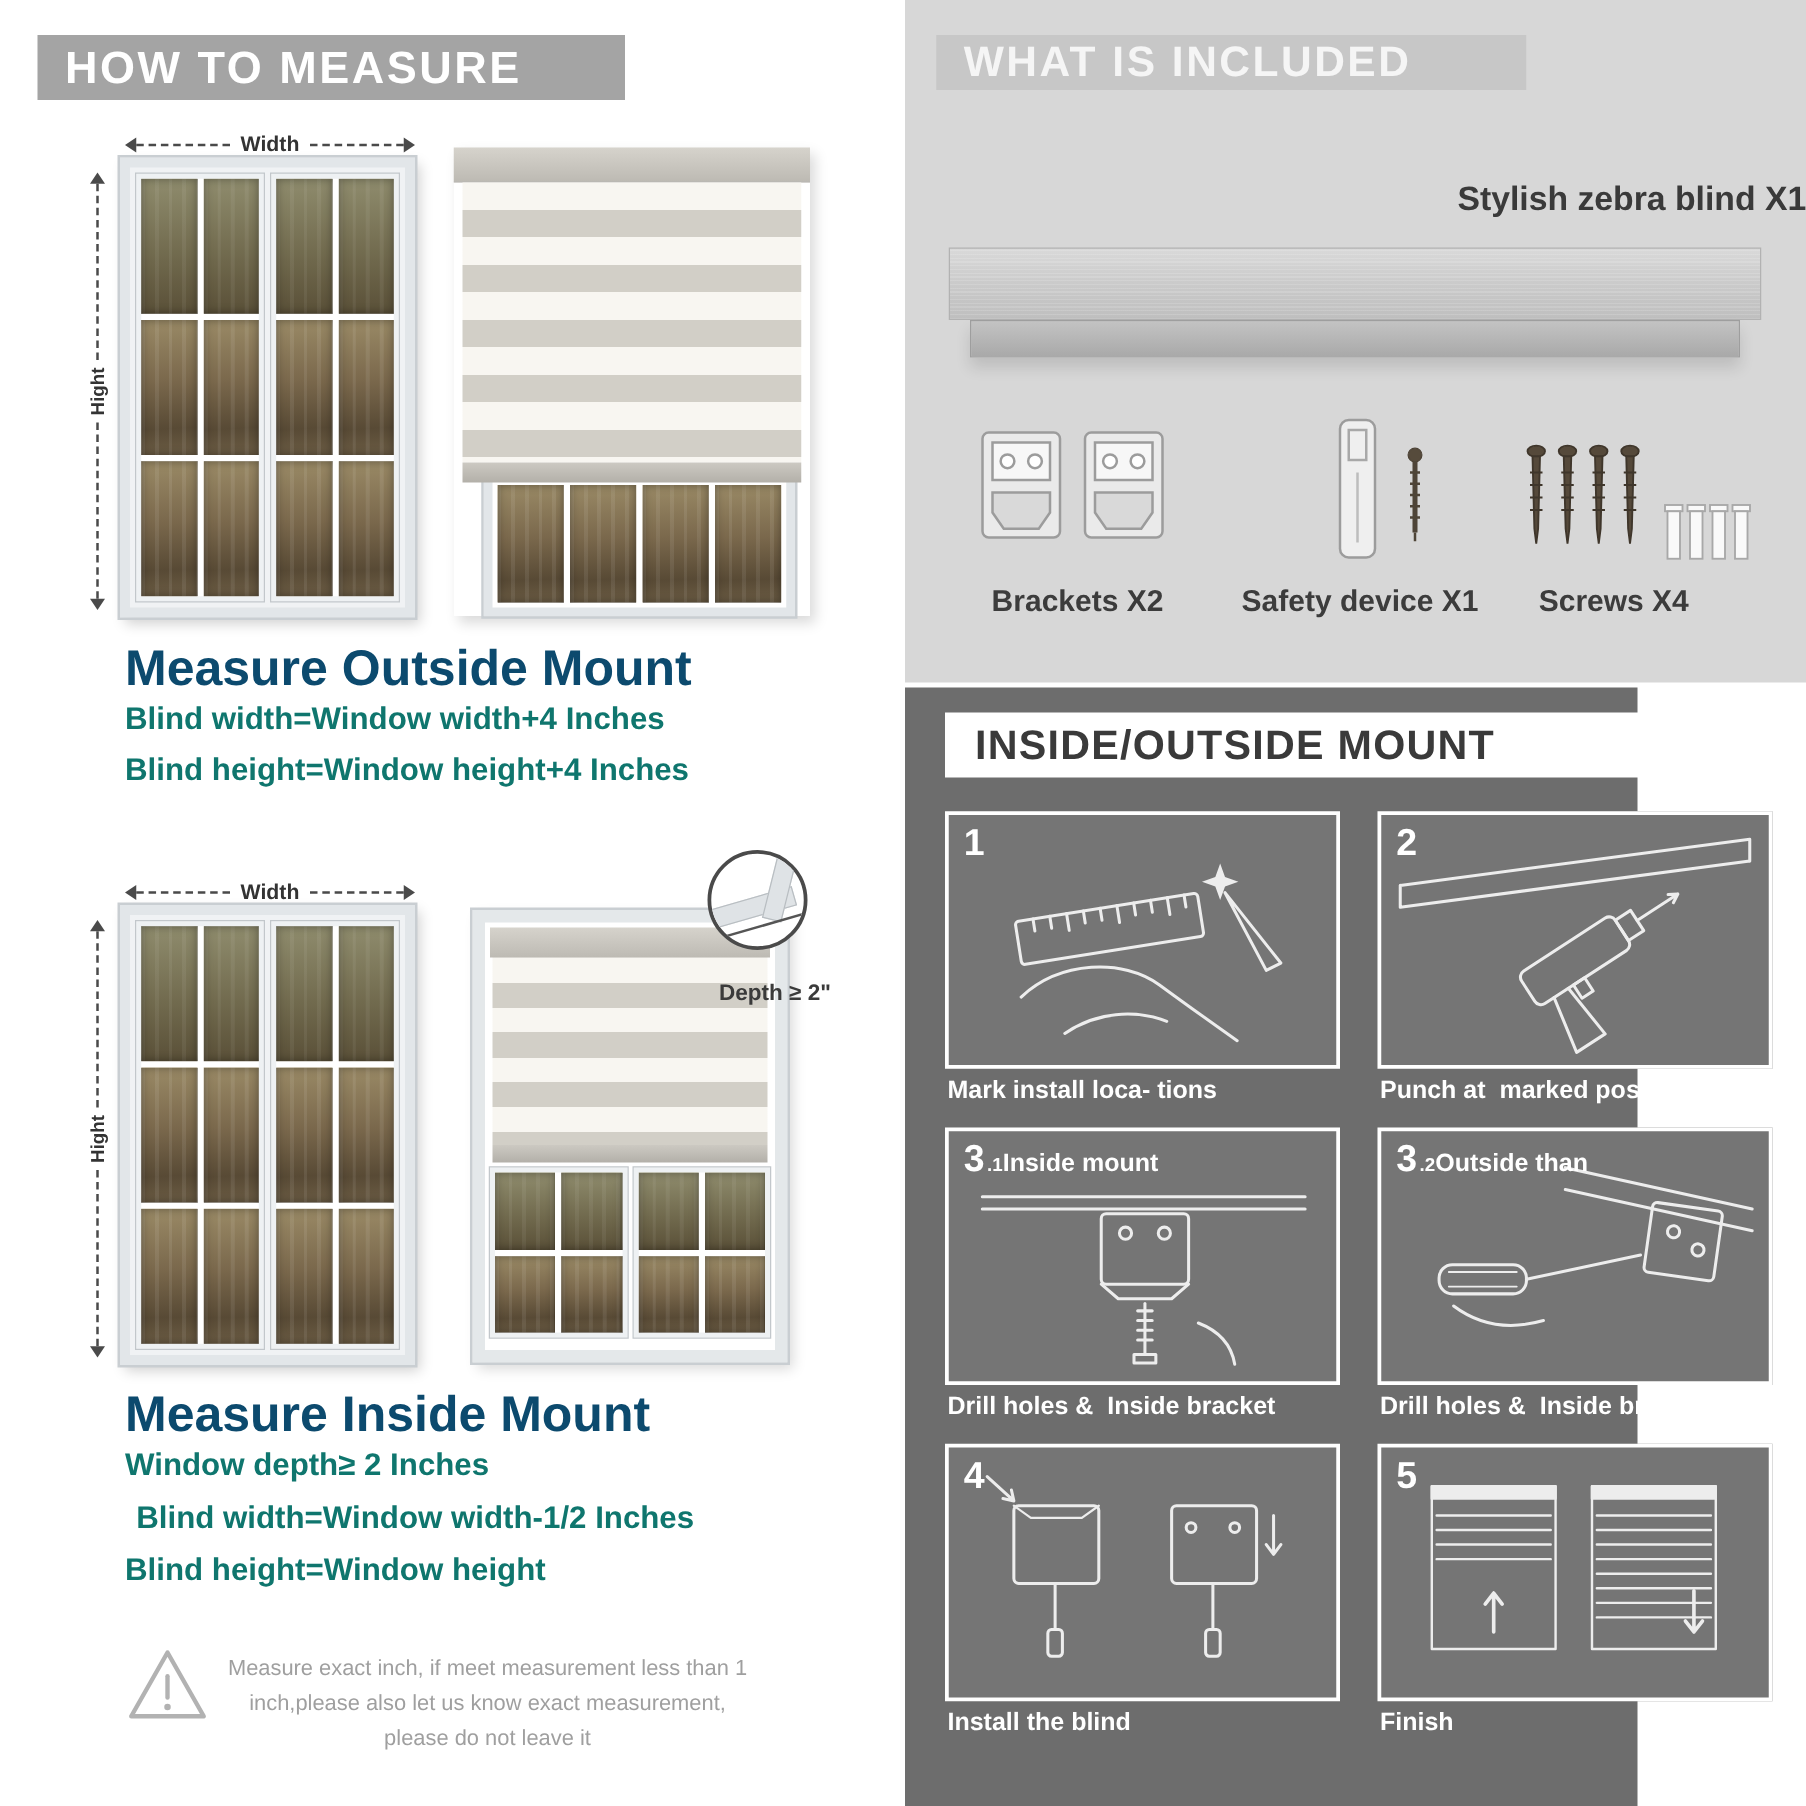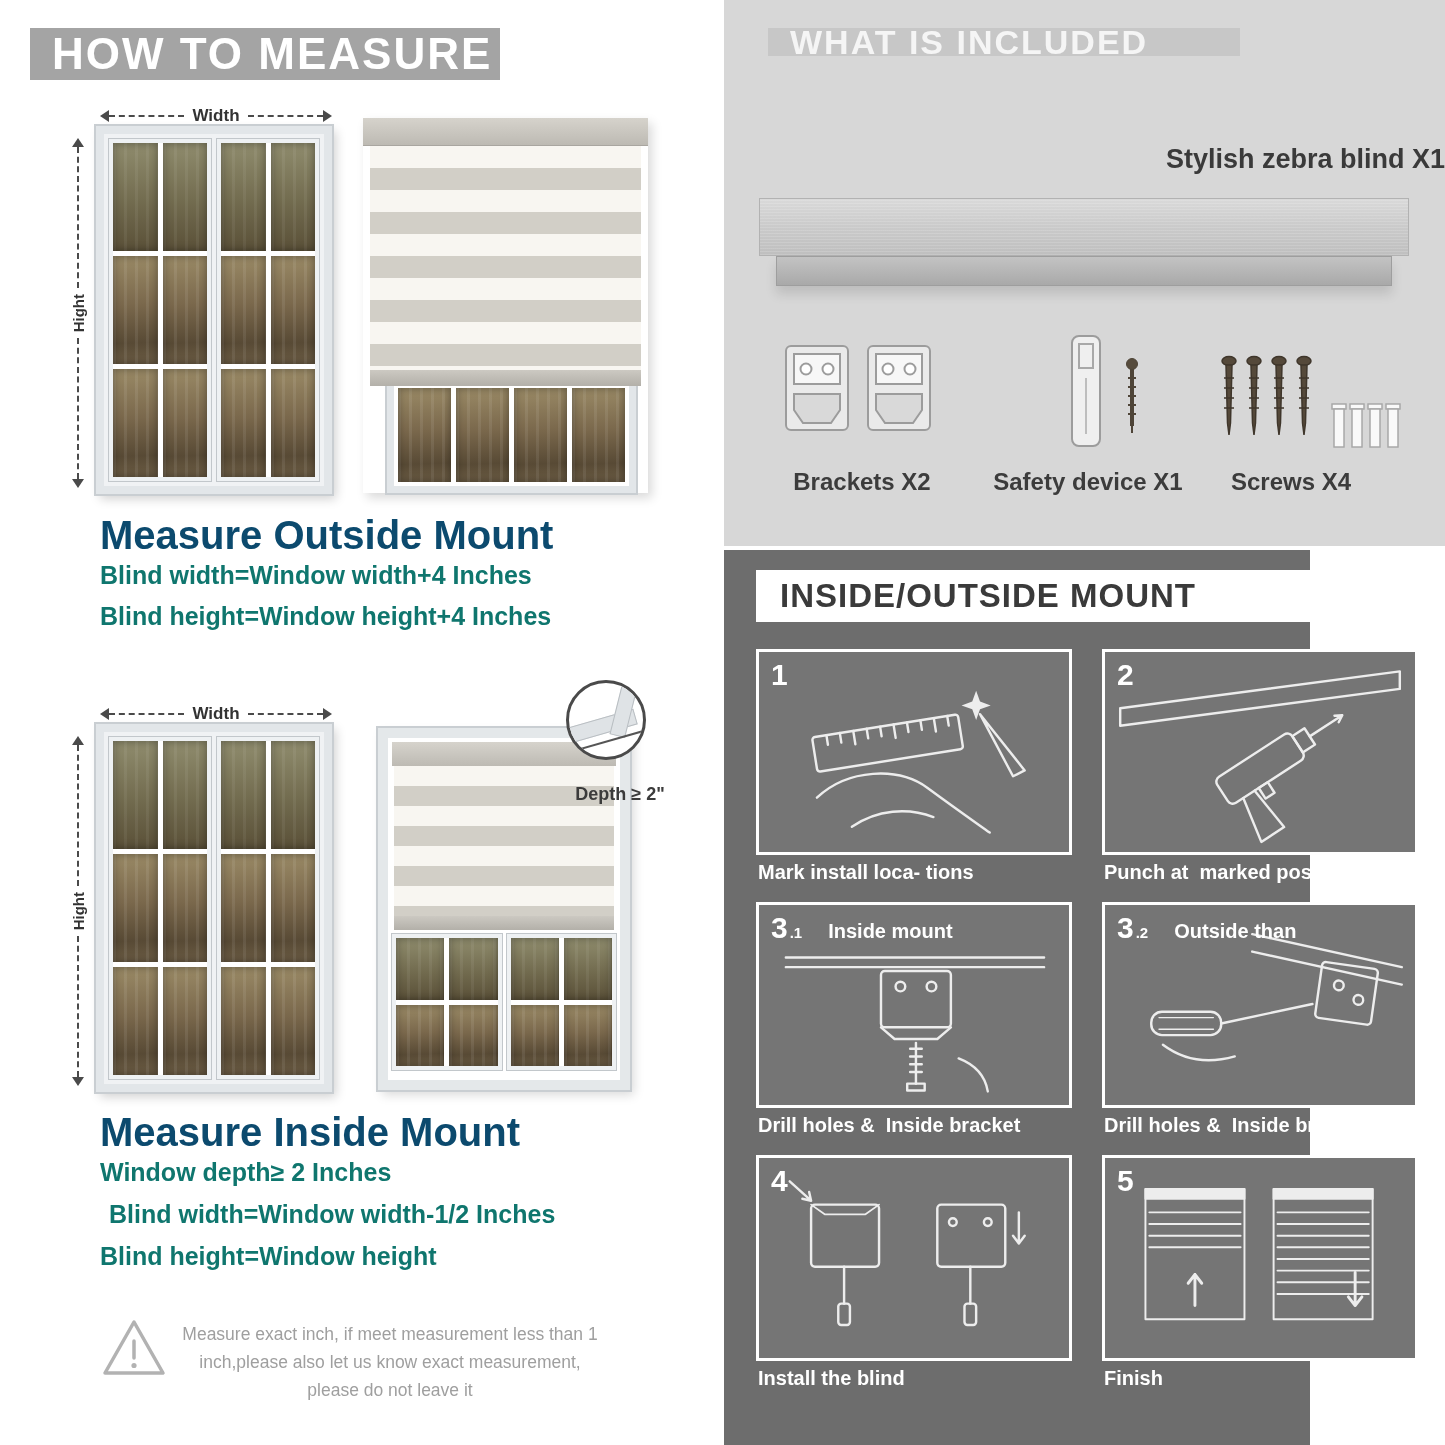--- a/index.html
+++ b/index.html
@@ -2,21 +2,21 @@
 <html><head>
 <meta charset="utf-8">
 <style>
   *{margin:0;padding:0;box-sizing:border-box}
   html,body{width:1445px;height:1445px}
   body{font-family:"Liberation Sans",sans-serif;background:#fff;position:relative;overflow:hidden}
   .abs{position:absolute}
 
   
   .banner{display:flex;align-items:center;font-weight:bold;letter-spacing:2px}
-  .banner-dark{background:#a4a4a4;color:#ffffff;font-size:44px;padding-left:22px}
+  .banner-dark{background:#a4a4a4;color:#ffffff;font-size:36px;padding-left:22px}
   .banner-light{background:#c7c7c7;color:#f5f5f5;font-size:34px;padding-left:22px}
   .banner-white{background:#ffffff;color:#3a3a3a;font-size:33px;padding-left:24px;letter-spacing:1px}
 
   
   .h-arrow{display:flex;align-items:center}
   .h-arrow .dash{flex:1;border-top:2px dashed #4a4a4a;height:0}
   .h-arrow .lab{font-size:17px;font-weight:bold;color:#333;padding:0 8px;white-space:nowrap}
   .ah{width:0;height:0;border:6px solid transparent}
   .ah-left{border-right:9px solid #4a4a4a;border-left:none}
   .ah-right{border-left:9px solid #4a4a4a;border-right:none}
@@ -65,21 +65,21 @@
   .rail-top{background:linear-gradient(180deg,#d9d9d9 0%,#c9c9c9 55%,#bfbfbf 100%);background-image:repeating-linear-gradient(0deg,rgba(255,255,255,.14) 0 1px,transparent 1px 3px),linear-gradient(180deg,#d9d9d9 0%,#c9c9c9 55%,#bfbfbf 100%);border:1px solid #b2b2b2}
   .rail-bottom{background:linear-gradient(180deg,#c3c3c3,#a9a9a9);border:1px solid #9e9e9e;box-shadow:0 8px 12px rgba(0,0,0,.12)}
   .item-label{font-size:24px;font-weight:bold;color:#3c3c3c;text-align:center}
 
   
   .mount{background:#6d6d6d}
   .panel{border:3px solid #ffffff;background:#757575}
   .panel-head{position:absolute;left:12px;top:6px;display:flex;align-items:baseline;color:#fff;z-index:2}
   .num{font-size:30px;font-weight:bold}
   .numsub{font-size:15px;font-weight:bold;margin-left:2px}
-  .ptitle{font-size:20px;font-weight:bold;margin-left:26px;white-space:nowrap}
+  .ptitle{font-size:20px;font-weight:bold;white-space:nowrap}
   .step-caption{color:#ffffff;font-size:20px;font-weight:bold;white-space:pre-wrap}
   .art{position:absolute;left:0;top:0;width:100%;height:100%}
 </style>
 </head>
 <body>
 
 <section class="abs" style="left:0;top:0;width:722px;height:1445px;background:#fff">
 
   <div class="abs banner banner-dark" style="left:30px;top:28px;width:470px;height:52px">
     <span>HOW TO MEASURE</span>
@@ -207,21 +207,21 @@
     <path d="M34 6 L63 57 H5 Z" fill="none" stroke="#b2b2b2" stroke-width="3.5" stroke-linejoin="round"></path>
     <line x1="34" y1="25" x2="34" y2="42" stroke="#b2b2b2" stroke-width="3.5" stroke-linecap="round"></line>
     <circle cx="34" cy="49.5" r="2.6" fill="#b2b2b2"></circle>
   </svg>
   <div class="abs warn-text" style="left:180px;top:1320px;width:420px">Measure exact inch, if meet measurement less than 1 inch,please also let us know exact measurement, please do not leave it</div>
 
 </section>
 
 <section class="abs included" style="left:724px;top:0;width:721px;height:546px">
 
-  <div class="abs banner banner-light" style="left:44px;top:28px;width:472px;height:28px">
+  <div class="abs banner banner-light" style="left:25px;top:28px;width:472px;height:44px">
     <span>WHAT IS INCLUDED</span>
   </div>
 
   <div class="abs product-title" style="left:0;top:144px">Stylish zebra blind X1</div>
 
   <div class="abs rail-top" style="left:35px;top:198px;width:650px;height:58px"></div>
   <div class="abs rail-bottom" style="left:52px;top:256px;width:616px;height:30px"></div>
 
   <svg class="abs" style="left:60px;top:336px" width="152" height="120" viewBox="0 0 152 120">
     <g stroke="#9c9c9c" stroke-width="2">

